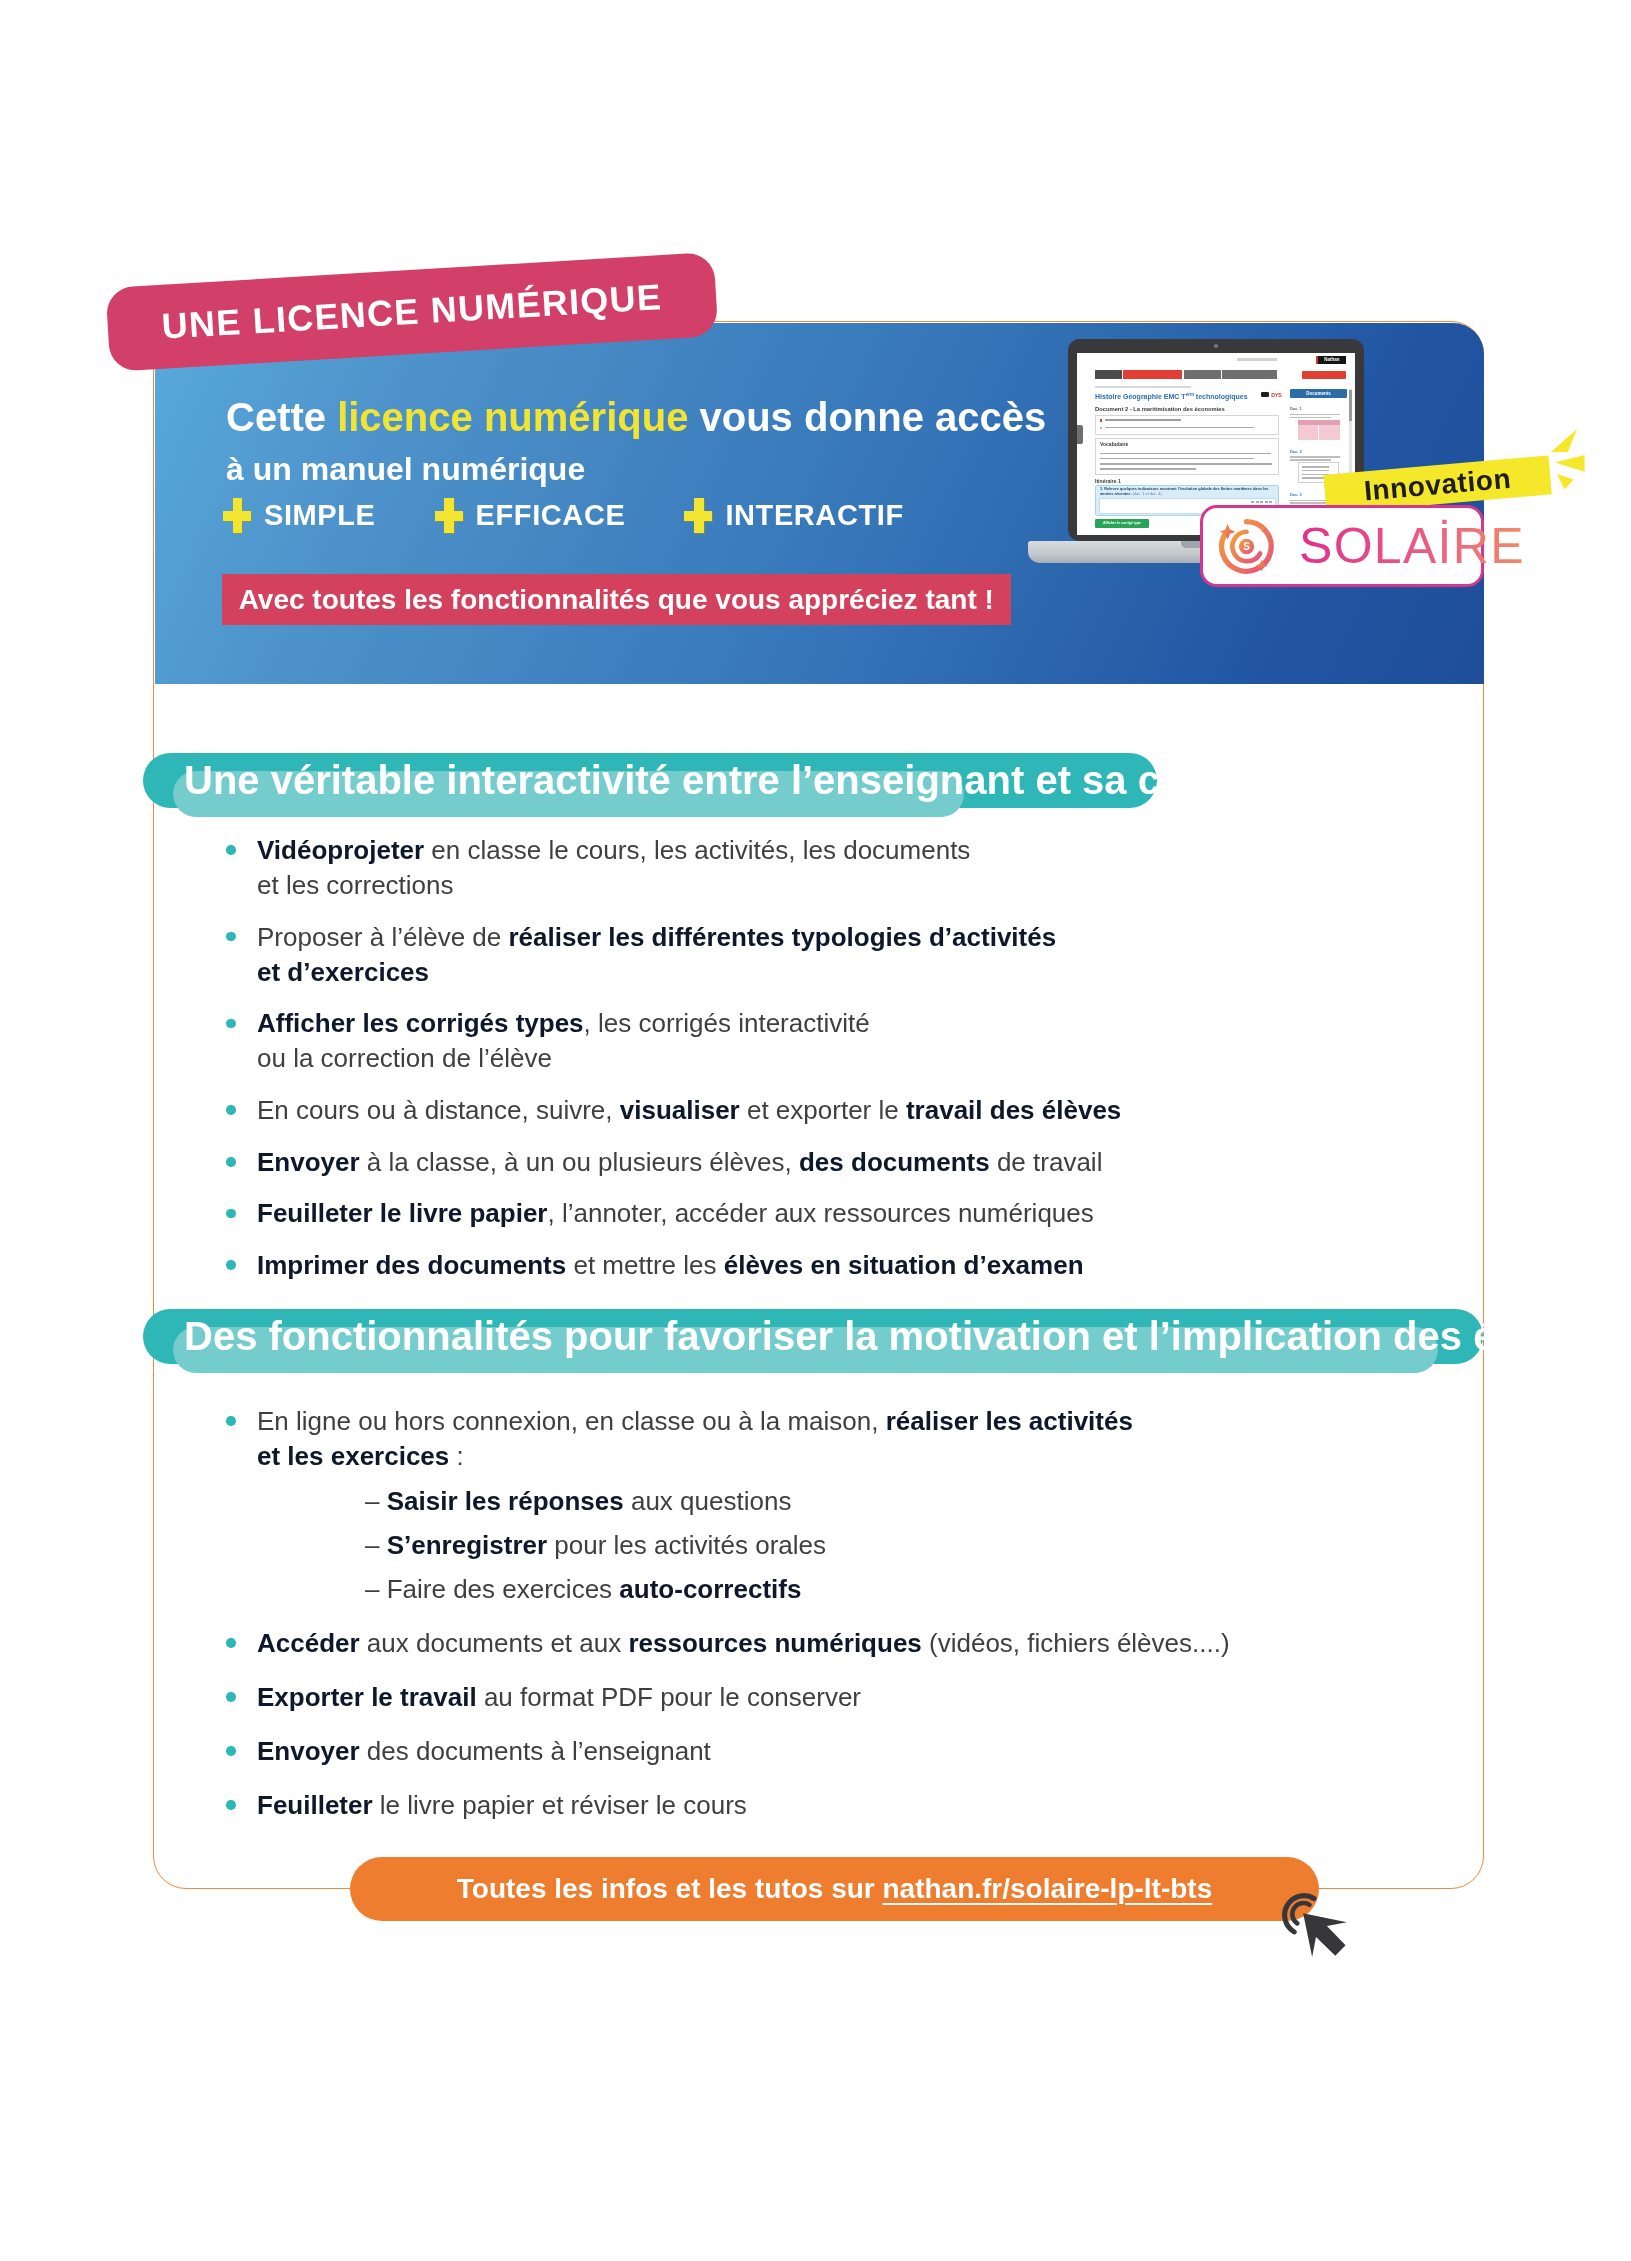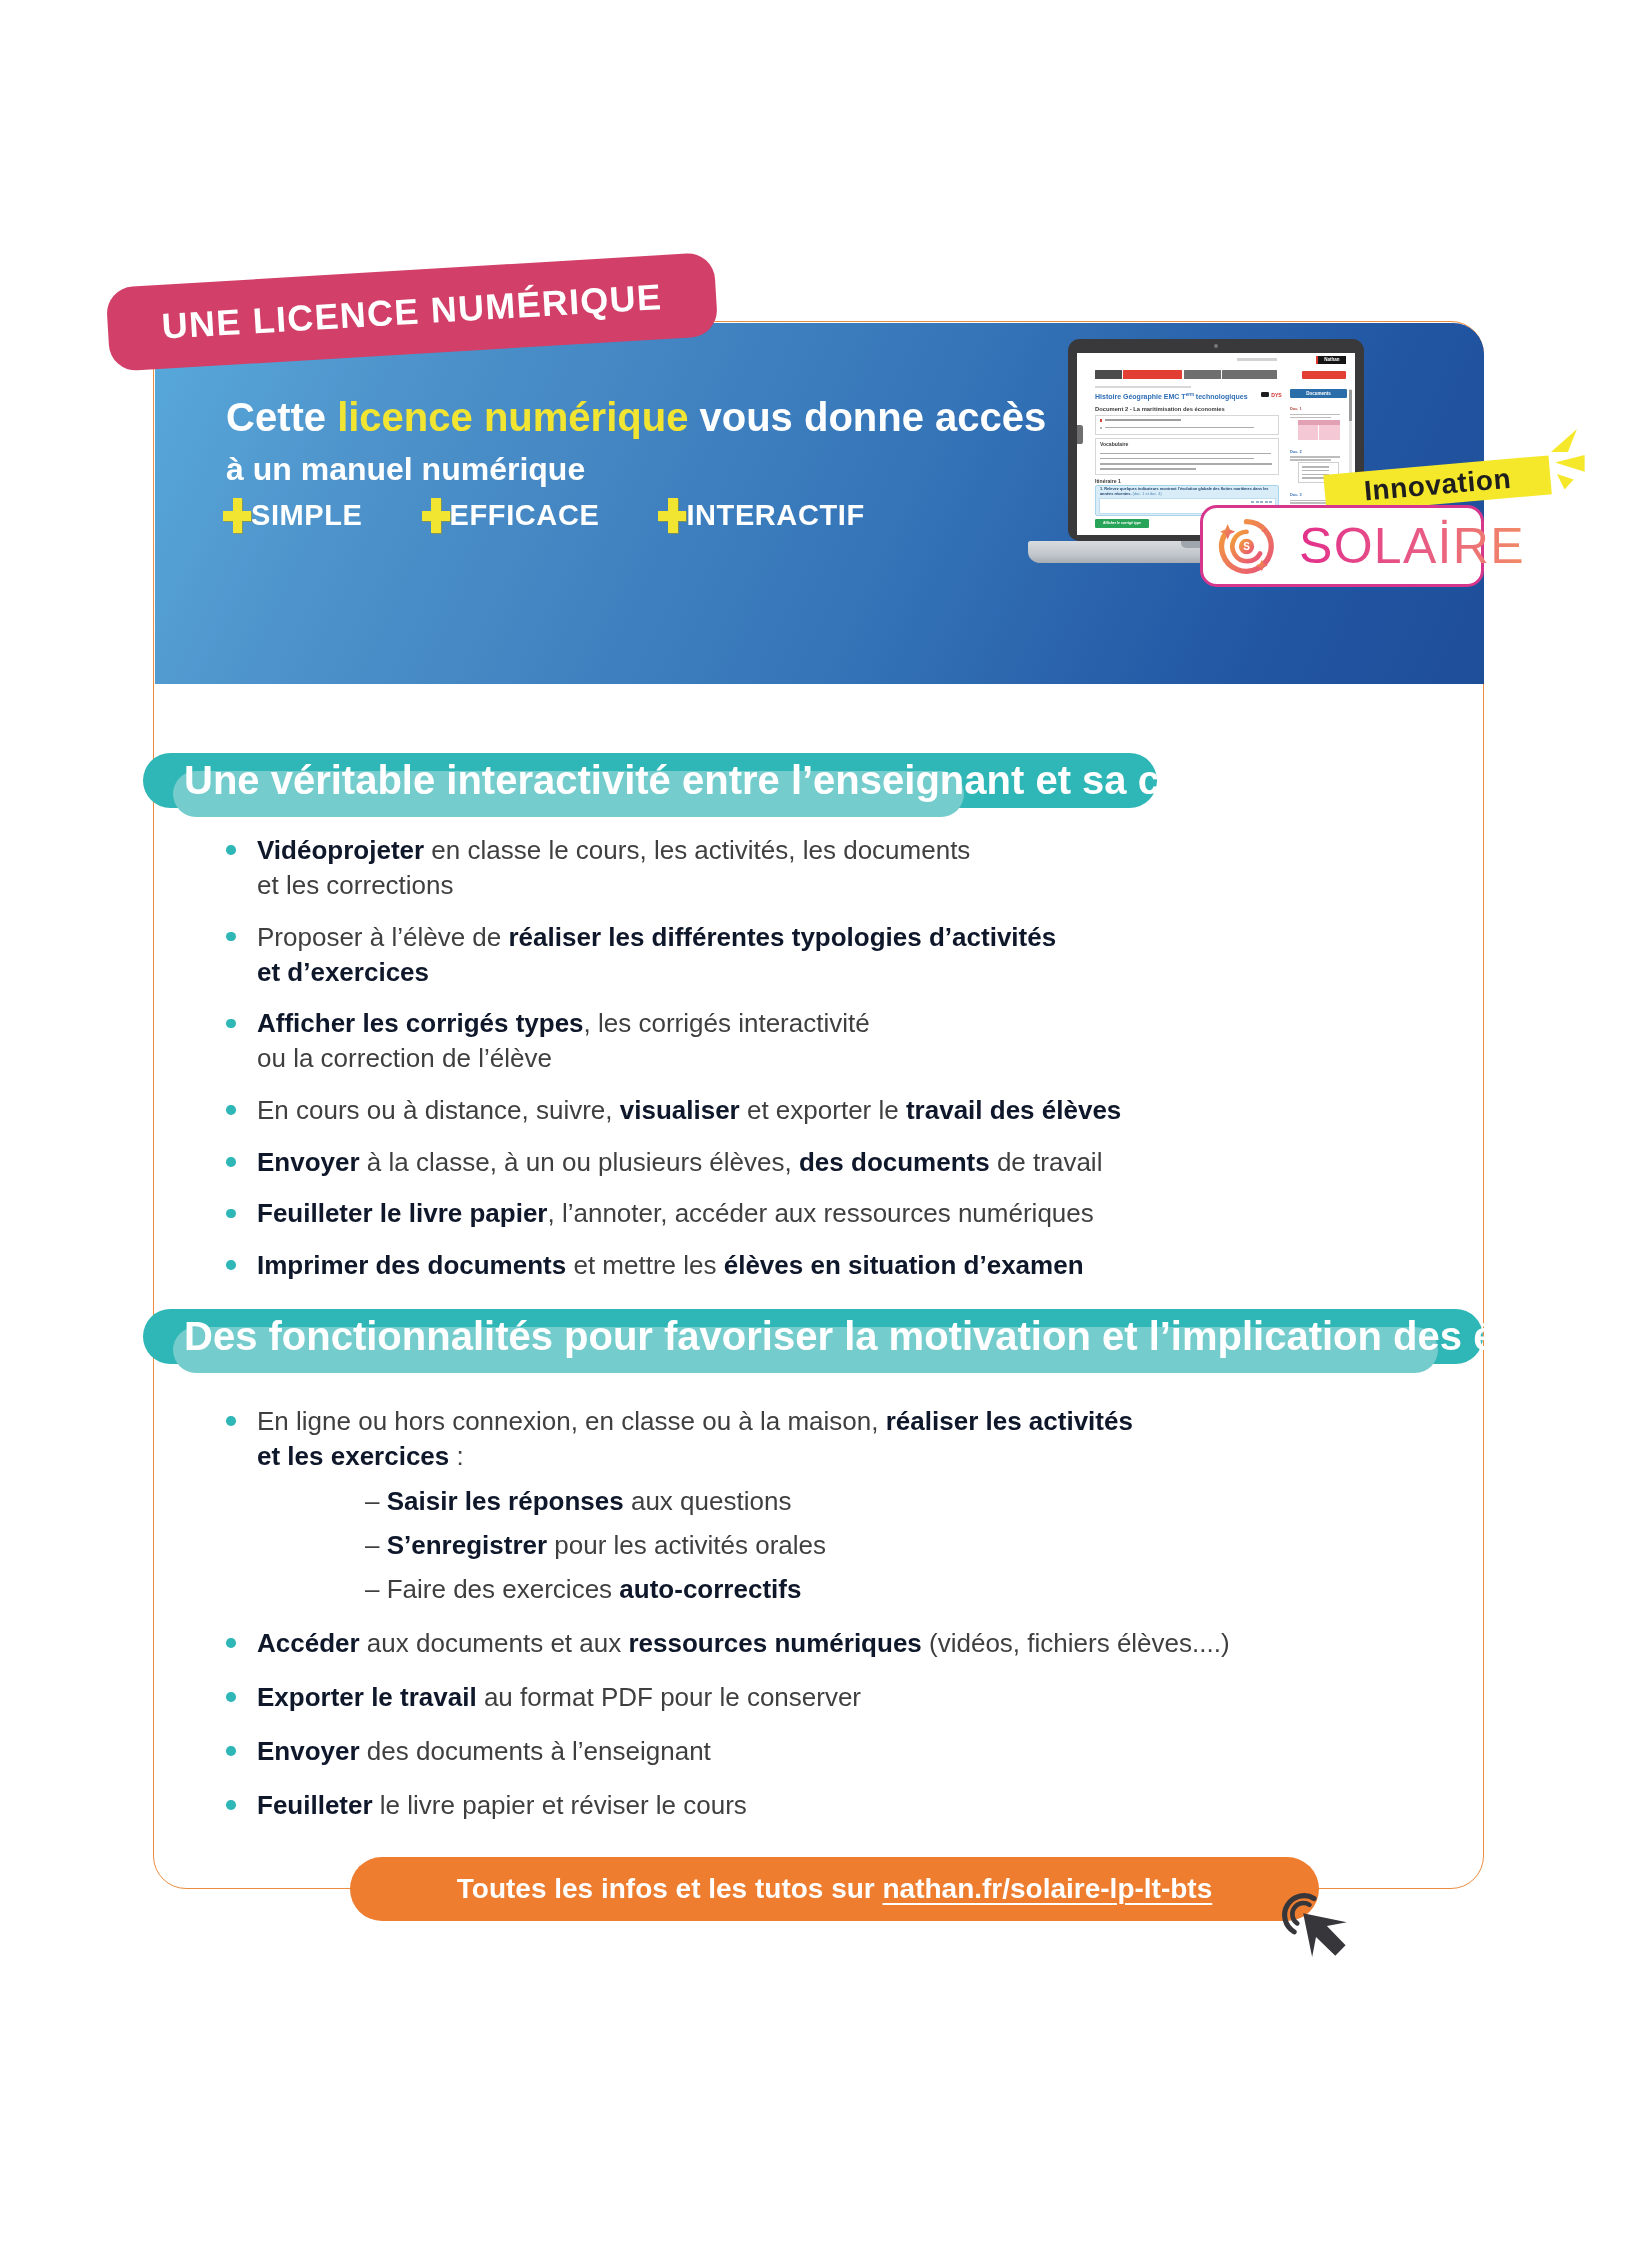--- a/index.html
+++ b/index.html
@@ -16,21 +16,21 @@
         border-radius:31px 31px 0 0;z-index:1;}
   .pink-banner{position:absolute;left:108px;top:288px;width:609px;height:84px;
         background:#D23F68;border-radius:27px;z-index:6;
         transform:rotate(-3.4deg);transform-origin:left center;
         display:flex;align-items:center;justify-content:center;}
   .pink-banner span{color:#fff;font-weight:bold;font-size:36px;letter-spacing:1.3px;}
   .hero-h1{position:absolute;left:71px;top:72px;font-size:40px;font-weight:bold;color:#fff;z-index:3;}
   .hero-h1 .yl{color:#F2E531;}
   .hero-h2{position:absolute;left:71px;top:128px;font-size:32px;font-weight:bold;color:#fff;z-index:3;}
   .features{position:absolute;left:68px;top:175px;display:flex;gap:59px;z-index:3;}
-  .feature{display:flex;align-items:center;}
+  .feature{display:flex;align-items:center;gap:13px;}
   .plus{position:relative;width:28px;height:35px;filter:drop-shadow(1.9px 1.3px 0 rgba(170,150,10,.55));}
   .plus::before{content:"";position:absolute;left:9.6px;top:0;width:9.6px;height:35px;background:#F2E531;}
   .plus::after{content:"";position:absolute;left:0;top:13px;width:28px;height:9.6px;background:#F2E531;}
   .feature b{color:#fff;font-size:29px;font-weight:bold;letter-spacing:0.6px;}
   .tagline{position:absolute;left:67px;top:251px;background:#D4415C;color:#fff;
         font-size:28px;font-weight:bold;padding:9.6px 16.7px;z-index:3;white-space:nowrap;}
 
   
   .laptop{position:absolute;left:0;top:0;z-index:2;}
   .lt-screen{position:absolute;left:1068px;top:339px;width:296px;height:202px;
@@ -164,20 +164,21 @@
       </div>
       <div class="feature">
         <span class="plus"></span>
         <b>EFFICACE</b>
       </div>
       <div class="feature">
         <span class="plus"></span>
         <b>INTERACTIF</b>
       </div>
     </div>
+    <div class="tagline">Avec toutes les fonctionnalités que vous appréciez tant !</div>
   </div>
 
   <div class="pink-banner">
     <span>UNE LICENCE NUMÉRIQUE</span>
   </div>
 
   <div class="laptop">
     <div class="lt-base">
       <div class="lt-notch"></div>
     </div>

